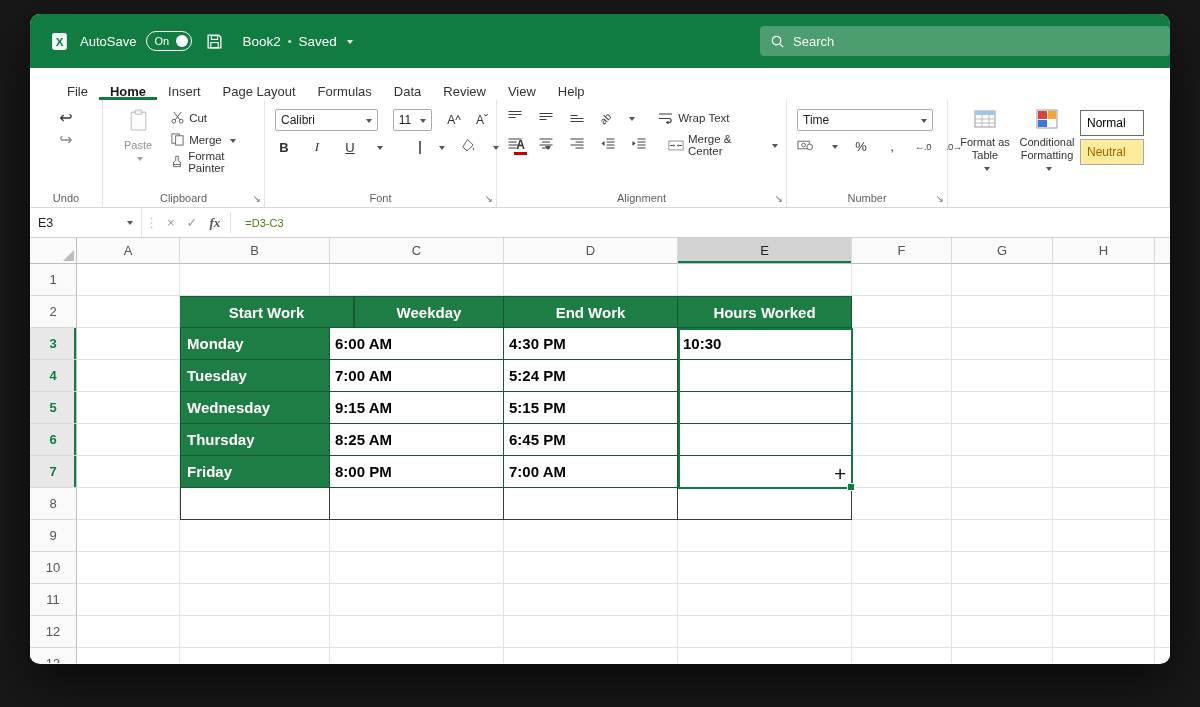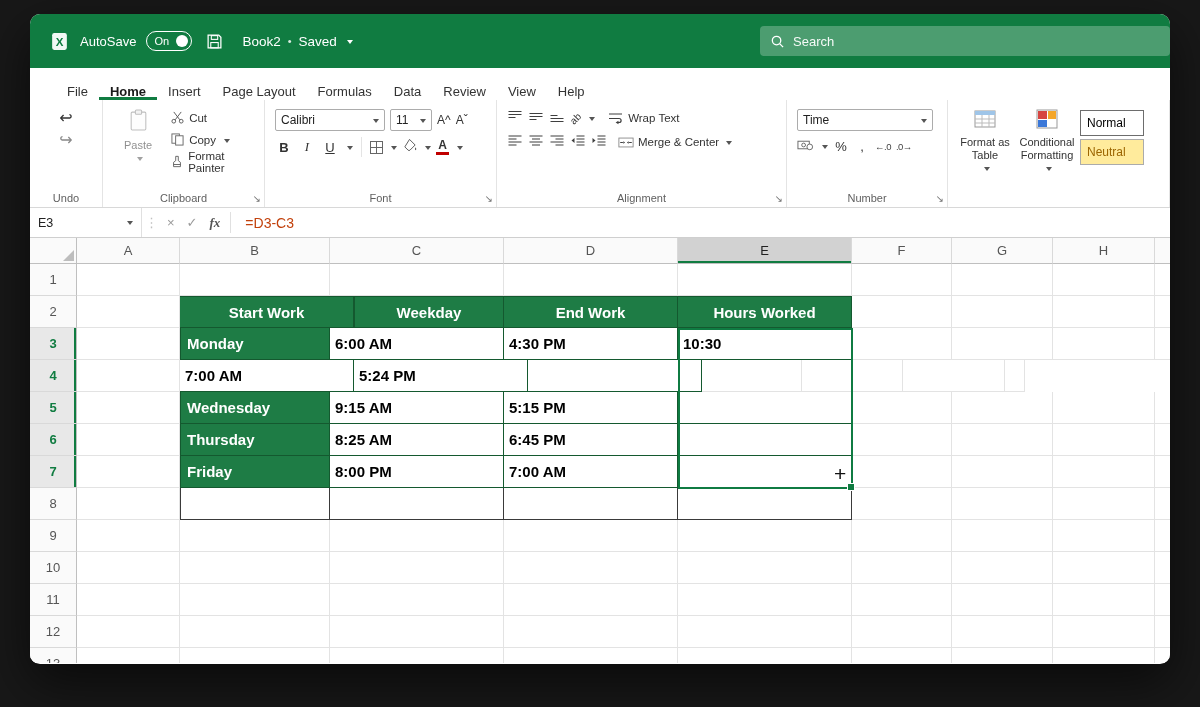--- a/index.html
+++ b/index.html
@@ -45,21 +45,21 @@
   .g-clip { width:162px; }
   .gcontent { display:flex; padding:7px 6px 0 8px; gap:6px; }
   .bigbtn { width:58px; display:flex; flex-direction:column; align-items:center; gap:3px; cursor:pointer; padding-top:2px; }
   .bigbtn .blbl { font-size:11px; color:#333; text-align:center; line-height:1.2; }
   .bigbtn.disabled { opacity:.55; }
   .smallcol { display:flex; flex-direction:column; gap:4px; padding-top:2px; }
   .sbtn { display:flex; align-items:center; gap:5px; font-size:11.5px; color:#333; cursor:pointer; height:18px; }
 
   .g-font { width:232px; }
   .rows { display:flex; flex-direction:column; gap:6px; padding:9px 8px 0 10px; }
-  .rrow { display:flex; align-items:center; gap:5px; }
+  .rrow { display:flex; align-items:center; gap:15px; }
   .combo { height:22px; border:1px solid #ACACAC; border-radius:2px; background:#fff; display:flex; align-items:center;
            justify-content:space-between; font-size:12px; color:#222; padding:0 5px; cursor:pointer; }
   .c-font { width:110px; } .c-size { width:42px; } .c-num-fmt { width:136px; }
   .fbtn { min-width:18px; height:20px; display:flex; align-items:center; justify-content:center; font-size:13px; color:#333; cursor:pointer; }
   .fbtn.b { font-weight:700; } .fbtn.i { font-style:italic; font-family:"Liberation Serif",serif; } .fbtn.u { text-decoration:underline; }
   .grow-sh { font-size:12px; color:#333; }
   .ic-borders { width:13px; height:13px; border:1px solid #666;
       background:linear-gradient(transparent 5px,#666 5px,#666 6px,transparent 6px),
                  linear-gradient(90deg,transparent 5px,#666 5px,#666 6px,transparent 6px); }
   .fontcolor { display:flex; flex-direction:column; align-items:center; line-height:1; cursor:pointer; }
@@ -87,21 +87,21 @@
   .chip.neutral { background:#FFEB9C; color:#9C6500;text-align:center; }
 
   
   .fbar { height:30px; background:#fff; border-bottom:1px solid #CFCFCF; display:flex; align-items:stretch; }
   .namebox { width:112px; border-right:1px solid #E0E0E0; display:flex; align-items:center; justify-content:space-between;
              padding:0 8px; font-size:12.5px; color:#222; cursor:pointer; }
   .fb-it { display:flex; align-items:center; padding:0 6px; font-size:13px; color:#999; }
   .fb-it.dots { color:#c0c0c0; padding:0 3px; }
   .fb-it.fx { color:#555; font-style:italic; font-family:"Liberation Serif",serif; font-weight:700; }
   .fb-sep { width:1px; background:#E0E0E0; margin:4px 4px; }
-  .fb-input { flex:1; display:flex; align-items:center; padding-left:10px; font-size:14px; color:#c2410c; cursor:text;text-align:right; }
+  .fb-input { flex:1; display:flex; align-items:center; padding-left:10px; font-size:11px; color:#4d7c0f; cursor:text;text-align:right; }
 
   
   .gridwrap { position:relative; height:425px; overflow:hidden; background:#fff; }
   .ghead { display:flex; height:26px; }
   .gcorner { width:47px; flex:none; background:#FAFAFA; border-right:1px solid #BFBFBF; border-bottom:1px solid #BFBFBF; position:relative; cursor:pointer; }
   .gcorner .tri { position:absolute; right:2px; bottom:2px; width:0; height:0; border-left:11px solid transparent; border-bottom:11px solid #BDBDBD; }
   .gch { flex:none; background:#FAFAFA; border-right:1px solid #D9D9D9; border-bottom:1px solid #BFBFBF;
          display:flex; align-items:center; justify-content:center; font-size:13px; color:#555; cursor:pointer; }
   .gch.sel-col { background:#D2D2D2; color:#222; box-shadow:inset 0 -2px 0 #107C41; }
   .grow { display:flex; height:32px; }
@@ -206,21 +206,21 @@
                     <circle cx="11" cy="11" r="2" fill="none" stroke="#555"></circle>
                     <path d="M4.5 9.5L11 1M9.5 9.5L3 1" stroke="#555" fill="none"></path>
                   </svg></span>
               <span>Cut</span>
             </div>
             <div class="sbtn">
               <span><svg width="13" height="13" viewBox="0 0 14 14">
                     <rect x="1" y="1" width="8" height="10" fill="#fff" stroke="#666"></rect>
                     <rect x="5" y="3" width="8" height="10" fill="#fff" stroke="#666"></rect>
                   </svg></span>
-              <span>Copy</span>
+              <span>Merge</span>
               <span class="chv"></span>
             </div>
             <div class="sbtn">
               <span><svg width="12" height="13" viewBox="0 0 14 14">
                     <path d="M5.5 1h3v5l2.5 2v5H3V8l2.5-2z" fill="none" stroke="#555"></path>
                     <path d="M3 10.5h8" stroke="#555"></path>
                   </svg></span>
               <span>Format Painter</span>
             </div>
           </div>
@@ -441,20 +441,21 @@
           <div class="gc c-num" style="width: 174px;">4:30 PM</div>
           <div class="gc c-num" style="width: 174px;">10:30</div>
           <div class="gc" style="width: 100px;"></div>
           <div class="gc" style="width: 101px;"></div>
           <div class="gc" style="width: 102px;"></div>
           <div class="gc" style="width: 20px;"></div>
         </div>
         <div class="grow">
           <div class="grh sel-row">4</div>
           <div class="gc" style="width: 103px;"></div>
+          <div class="gc c-day edge-l" style="width: 150px;">Tuesday</div>
           <div class="gc c-num" style="width: 174px;">7:00 AM</div>
           <div class="gc c-num" style="width: 174px;">5:24 PM</div>
           <div class="gc c-num" style="width: 174px;"></div>
           <div class="gc" style="width: 100px;"></div>
           <div class="gc" style="width: 101px;"></div>
           <div class="gc" style="width: 102px;"></div>
           <div class="gc" style="width: 20px;"></div>
         </div>
         <div class="grow">
           <div class="grh sel-row">5</div>

